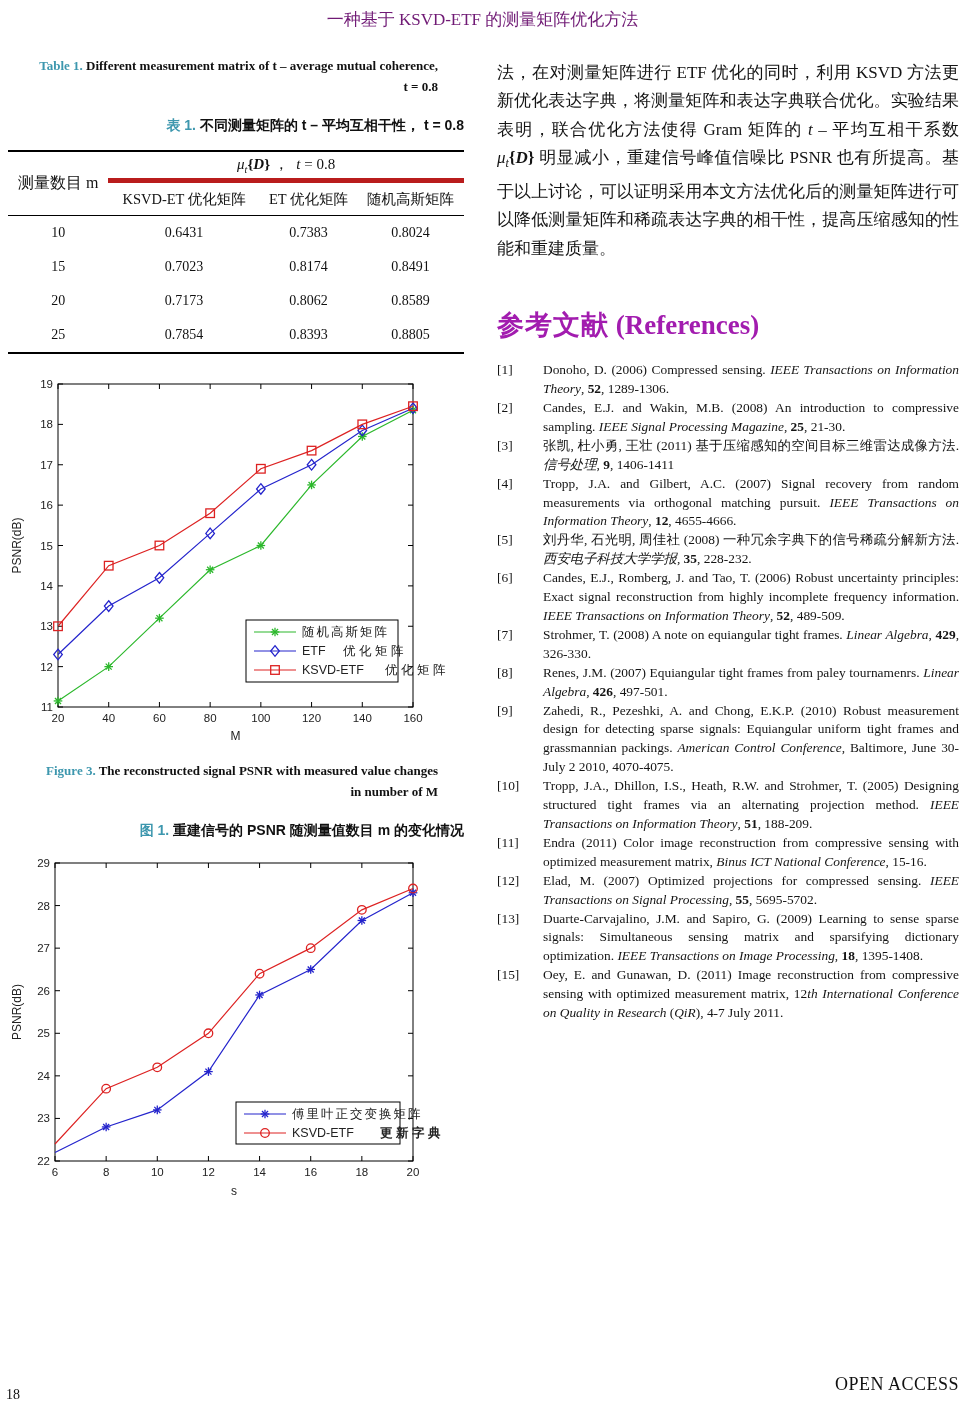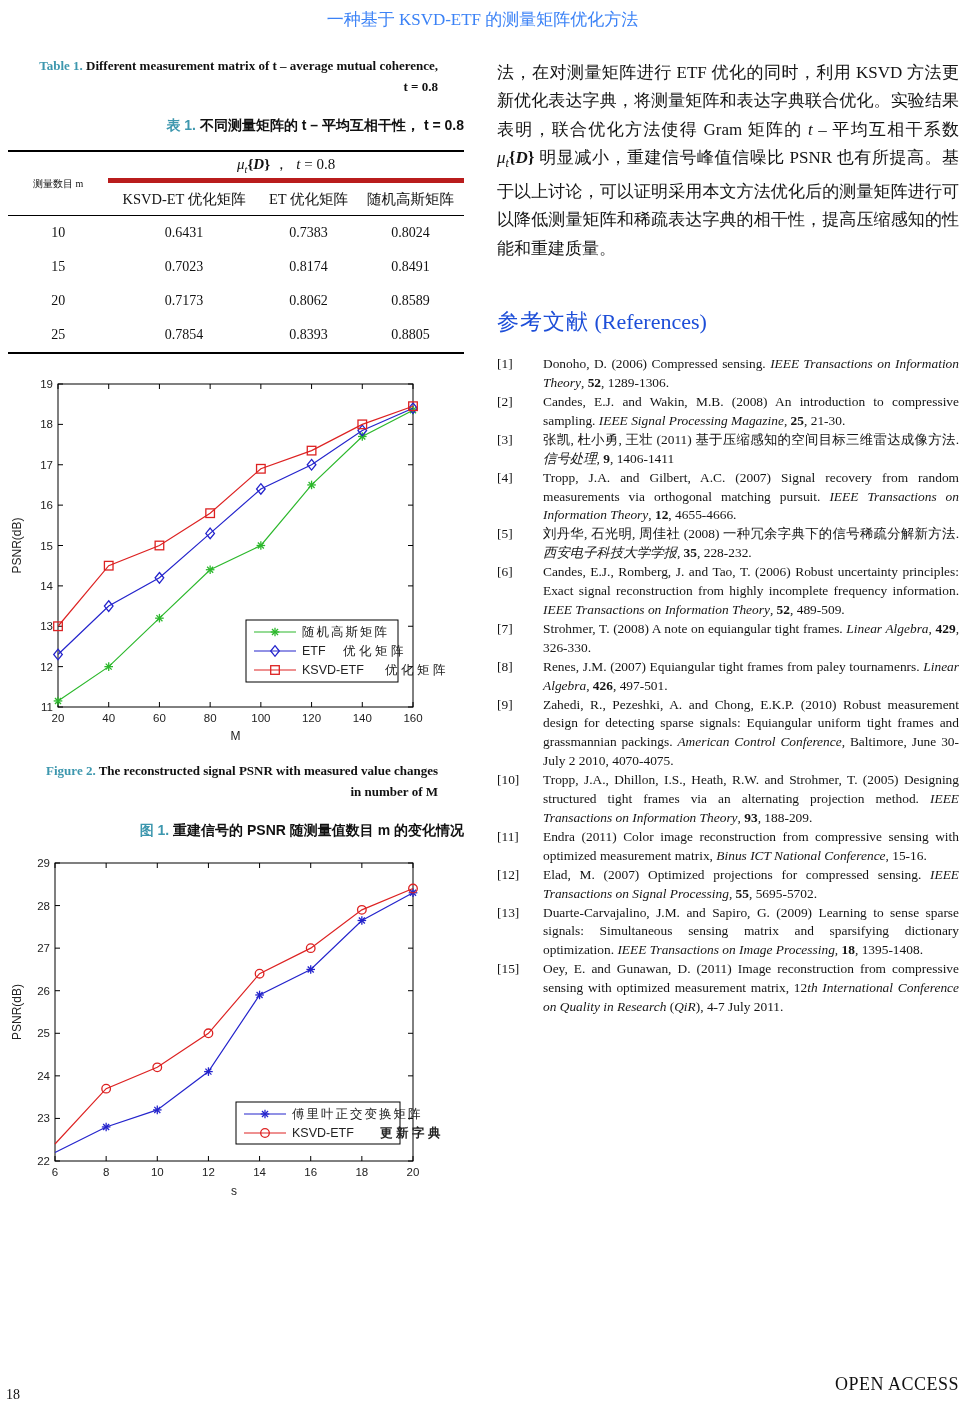--- a/index.html
+++ b/index.html
@@ -1,37 +1,37 @@
 <!DOCTYPE html>
 <html><head>
 <meta charset="utf-8">
 <style>
   html,body { margin:0; padding:0; background:#fff; }
   .page { position:relative; width:965px; height:1411px; background:#fff;
           font-family:"Liberation Serif", serif; color:#111; overflow:hidden; }
 
   .title { position:absolute; top:8px; left:0; width:100%; text-align:center;
-           font-size:17px; color:#3b82f6; }
+           font-size:17px; color:#701a75; }
 
   .left-col  { position:absolute; left:8px;  top:55px; width:456px; }
   .right-col { position:absolute; left:497px; top:55px; width:462px; }
 
   
   .caption { text-align:right; font-weight:bold; }
   .caption .en { font-size:13px; line-height:21px; padding:0 26px; }
   .caption .zh { font-family:"Liberation Sans","DejaVu Sans",sans-serif;
                  font-size:14px; line-height:25px;margin-top:16px; }
   .cap-label { color:#3d97ae; }
 
   
   table.tbl { width:100%; border-collapse:collapse; margin-top:12px;
               border-top:2px solid #000; border-bottom:2px solid #000;
               font-size:14.5px; }
   .tbl th, .tbl td { font-weight:normal; text-align:center; padding:0; }
-  .tbl .rowhead { width:22%; border-bottom:1.5px solid #000; font-size:10px; }
+  .tbl .rowhead { width:22%; border-bottom:1.5px solid #000; font-size:16px; }
   .tbl .formula-cell { height:26px; border-bottom:5px solid #b91c1c; font-size:15px; }
   .tbl .subhead th { height:32px; border-bottom:1.5px solid #000; }
   .tbl td { height:34px; font-size:14px; }
   .it { font-style:italic; }
   .bd { font-weight:bold; }
   .bi { font-weight:bold; font-style:italic; }
   .fsub { font-style:italic; font-size:10px; vertical-align:sub; }
 
   .fig { margin-top:16px; }
   .fig svg { display:block; }
@@ -39,21 +39,21 @@
 
   
   .body-text { font-size:17px; line-height:28.4px; text-align:justify;
                margin:4px 0 0 0; color:#141414; }
   .seg-n { }
   .seg-i { font-style:italic; }
   .seg-b { font-weight:bold; }
   .seg-bi { font-weight:bold; font-style:italic; }
   .seg-sub { font-style:italic; font-size:70%; vertical-align:sub; }
 
-  .ref-heading { margin:44px 0 18px 0; color:#1d4ed8; font-size:22px; font-weight:normal; }
+  .ref-heading { margin:44px 0 18px 0; color:#a21caf; font-size:27px; font-weight:bold; }
   .ref-heading .zh { font-family:"Liberation Sans","DejaVu Sans",sans-serif; letter-spacing:1px; }
   .ref-heading .en { font-family:"Liberation Serif", serif; }
 
   .ref-list { margin-top:14px; }
   .ref-item { position:relative; padding-left:46px; font-size:13.4px;
               line-height:18.9px; text-align:justify; color:#141414; }
   .ref-num { position:absolute; left:0; top:0; }
 
   .pgnum { position:absolute; left:6px; bottom:8px; font-size:14px; }
   .oa { position:absolute; right:6px; bottom:16px; font-size:18px; font-weight:normal;
@@ -232,21 +232,21 @@
           <text x="294" y="285" font-size="12.5">ETF</text>
           <line x1="246" y1="300" x2="288" y2="300" stroke="#dd2222" stroke-width="1.2"></line>
           <rect x="262.7" y="295.7" width="8.6" height="8.6" stroke="#dd2222" stroke-width="1.3" fill="none"></rect>
           <text x="294" y="304" font-size="12.5">KSVD-ETF</text>
           <text x="335" y="285" font-size="12.5" fill="#333">优 化 矩 阵</text>
           <text x="377" y="304" font-size="12.5" fill="#333">优 化 矩 阵</text>
         </svg>
     </div>
 
     <div class="caption" style="margin-top:10px;">
-      <div class="en"><span class="cap-label">Figure 2.</span> <span>The reconstructed signal PSNR with measured value changes in number of M</span></div>
+      <div class="en"><span class="cap-label">Figure 3.</span> <span>The reconstructed signal PSNR with measured value changes in number of M</span></div>
       <div class="zh"><span class="cap-label">图 1.</span> <span>重建信号的 PSNR 随测量值数目 m 的变化情况</span></div>
     </div>
 
     <div class="fig" style="margin-top:8px;">
       <svg width="458" height="348" viewBox="0 0 458 348">
           <rect x="47" y="12" width="358" height="298" fill="none" stroke="#000" stroke-width="1"></rect>
           <line x1="47" y1="310" x2="47" y2="305" stroke="#000" stroke-width="1"></line>
           <line x1="47" y1="12" x2="47" y2="17" stroke="#000" stroke-width="1"></line>
           <text x="47" y="325" text-anchor="middle" font-size="11.5">6</text>
           <line x1="98.14285714285714" y1="310" x2="98.14285714285714" y2="305" stroke="#000" stroke-width="1"></line>
@@ -361,21 +361,21 @@
     <div class="ref-list">
         <div class="ref-item"><span class="ref-num">[1]</span><span class="seg-n">Donoho, D. (2006) Compressed sensing. </span><span class="seg-i">IEEE Transactions on Information Theory</span><span class="seg-n">, </span><span class="seg-b">52</span><span class="seg-n">, 1289-1306.</span></div>
         <div class="ref-item"><span class="ref-num">[2]</span><span class="seg-n">Candes, E.J. and Wakin, M.B. (2008) An introduction to compressive sampling. </span><span class="seg-i">IEEE Signal Processing Magazine</span><span class="seg-n">, </span><span class="seg-b">25</span><span class="seg-n">, 21-30.</span></div>
         <div class="ref-item"><span class="ref-num">[3]</span><span class="seg-n">张凯, 杜小勇, 王壮 (2011) 基于压缩感知的空间目标三维雷达成像方法. </span><span class="seg-i">信号处理</span><span class="seg-n">, </span><span class="seg-b">9</span><span class="seg-n">, 1406-1411</span></div>
         <div class="ref-item"><span class="ref-num">[4]</span><span class="seg-n">Tropp, J.A. and Gilbert, A.C. (2007) Signal recovery from random measurements via orthogonal matching pursuit. </span><span class="seg-i">IEEE Transactions on Information Theory</span><span class="seg-n">, </span><span class="seg-b">12</span><span class="seg-n">, 4655-4666.</span></div>
         <div class="ref-item"><span class="ref-num">[5]</span><span class="seg-n">刘丹华, 石光明, 周佳社 (2008) 一种冗余字典下的信号稀疏分解新方法. </span><span class="seg-i">西安电子科技大学学报</span><span class="seg-n">, </span><span class="seg-b">35</span><span class="seg-n">, 228-232.</span></div>
         <div class="ref-item"><span class="ref-num">[6]</span><span class="seg-n">Candes, E.J., Romberg, J. and Tao, T. (2006) Robust uncertainty principles: Exact signal reconstruction from highly incomplete frequency information. </span><span class="seg-i">IEEE Transactions on Information Theory</span><span class="seg-n">, </span><span class="seg-b">52</span><span class="seg-n">, 489-509.</span></div>
         <div class="ref-item"><span class="ref-num">[7]</span><span class="seg-n">Strohmer, T. (2008) A note on equiangular tight frames. </span><span class="seg-i">Linear Algebra</span><span class="seg-n">, </span><span class="seg-b">429</span><span class="seg-n">, 326-330.</span></div>
         <div class="ref-item"><span class="ref-num">[8]</span><span class="seg-n">Renes, J.M. (2007) Equiangular tight frames from paley tournamenrs. </span><span class="seg-i">Linear Algebra</span><span class="seg-n">, </span><span class="seg-b">426</span><span class="seg-n">, 497-501.</span></div>
         <div class="ref-item"><span class="ref-num">[9]</span><span class="seg-n">Zahedi, R., Pezeshki, A. and Chong, E.K.P. (2010) Robust measurement design for detecting sparse signals: Equiangular uniform tight frames and grassmannian packings. </span><span class="seg-i">American Control Conference</span><span class="seg-n">, Baltimore, June 30-July 2 2010, 4070-4075.</span></div>
-        <div class="ref-item"><span class="ref-num">[10]</span><span class="seg-n">Tropp, J.A., Dhillon, I.S., Heath, R.W. and Strohmer, T. (2005) Designing structured tight frames via an alternating projection method. </span><span class="seg-i">IEEE Transactions on Information Theory</span><span class="seg-n">, </span><span class="seg-b">93</span><span class="seg-n">, 188-209.</span></div>
+        <div class="ref-item"><span class="ref-num">[10]</span><span class="seg-n">Tropp, J.A., Dhillon, I.S., Heath, R.W. and Strohmer, T. (2005) Designing structured tight frames via an alternating projection method. </span><span class="seg-i">IEEE Transactions on Information Theory</span><span class="seg-n">, </span><span class="seg-b">51</span><span class="seg-n">, 188-209.</span></div>
         <div class="ref-item"><span class="ref-num">[11]</span><span class="seg-n">Endra (2011) Color image reconstruction from compressive sensing with optimized measurement matrix, </span><span class="seg-i">Binus ICT National Conference</span><span class="seg-n">, 15-16.</span></div>
         <div class="ref-item"><span class="ref-num">[12]</span><span class="seg-n">Elad, M. (2007) Optimized projections for compressed sensing. </span><span class="seg-i">IEEE Transactions on Signal Processing</span><span class="seg-n">, </span><span class="seg-b">55</span><span class="seg-n">, 5695-5702.</span></div>
         <div class="ref-item"><span class="ref-num">[13]</span><span class="seg-n">Duarte-Carvajalino, J.M. and Sapiro, G. (2009) Learning to sense sparse signals: Simultaneous sensing matrix and sparsifying dictionary optimization. </span><span class="seg-i">IEEE Transactions on Image Processing</span><span class="seg-n">, </span><span class="seg-b">18</span><span class="seg-n">, 1395-1408.</span></div>
         <div class="ref-item"><span class="ref-num">[15]</span><span class="seg-n">Oey, E. and Gunawan, D. (2011) Image reconstruction from compressive sensing with optimized measurement matrix, 12</span><span class="seg-i">th International Conference on Quality in Research</span><span class="seg-n"> (</span><span class="seg-i">QiR</span><span class="seg-n">), 4-7 July 2011.</span></div>
       </div>
 
   </div>
 
   <div class="pgnum">18</div>
   <div class="oa">OPEN ACCESS</div>

